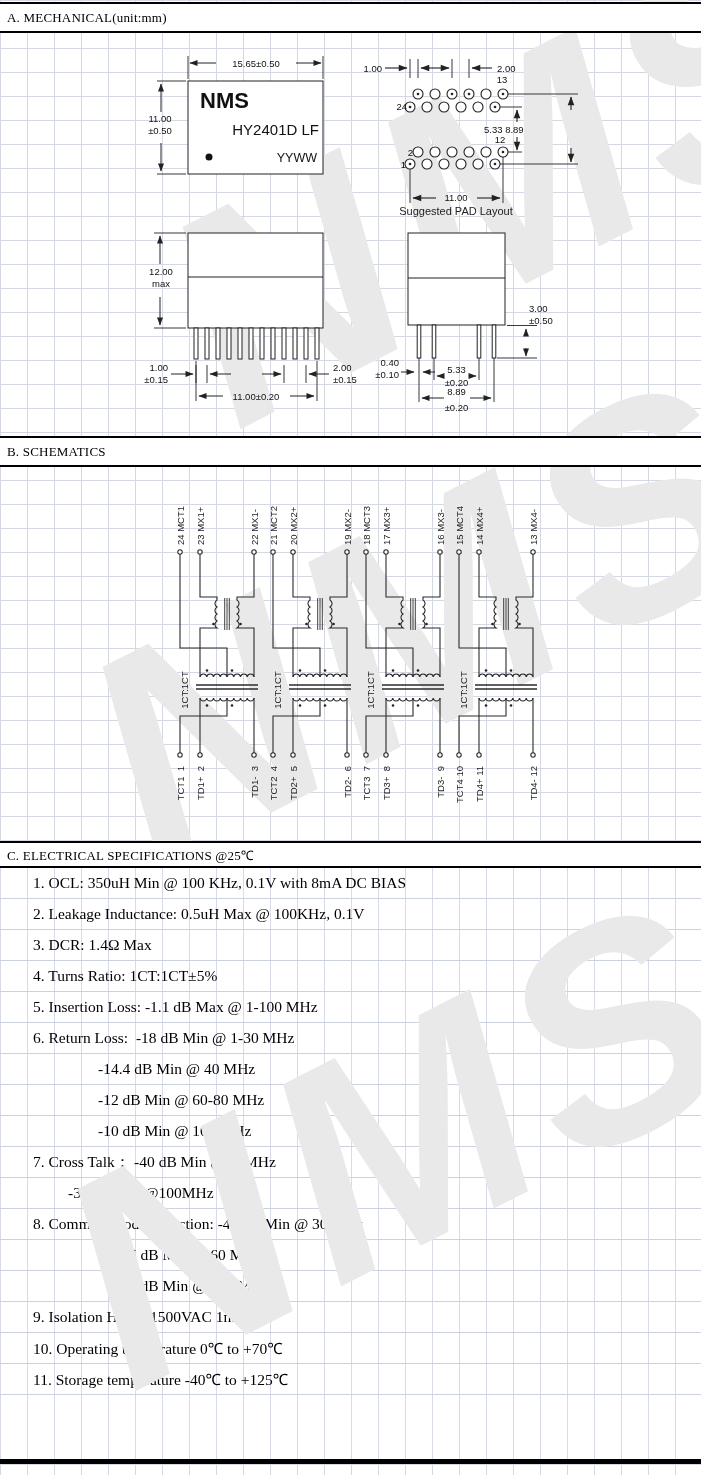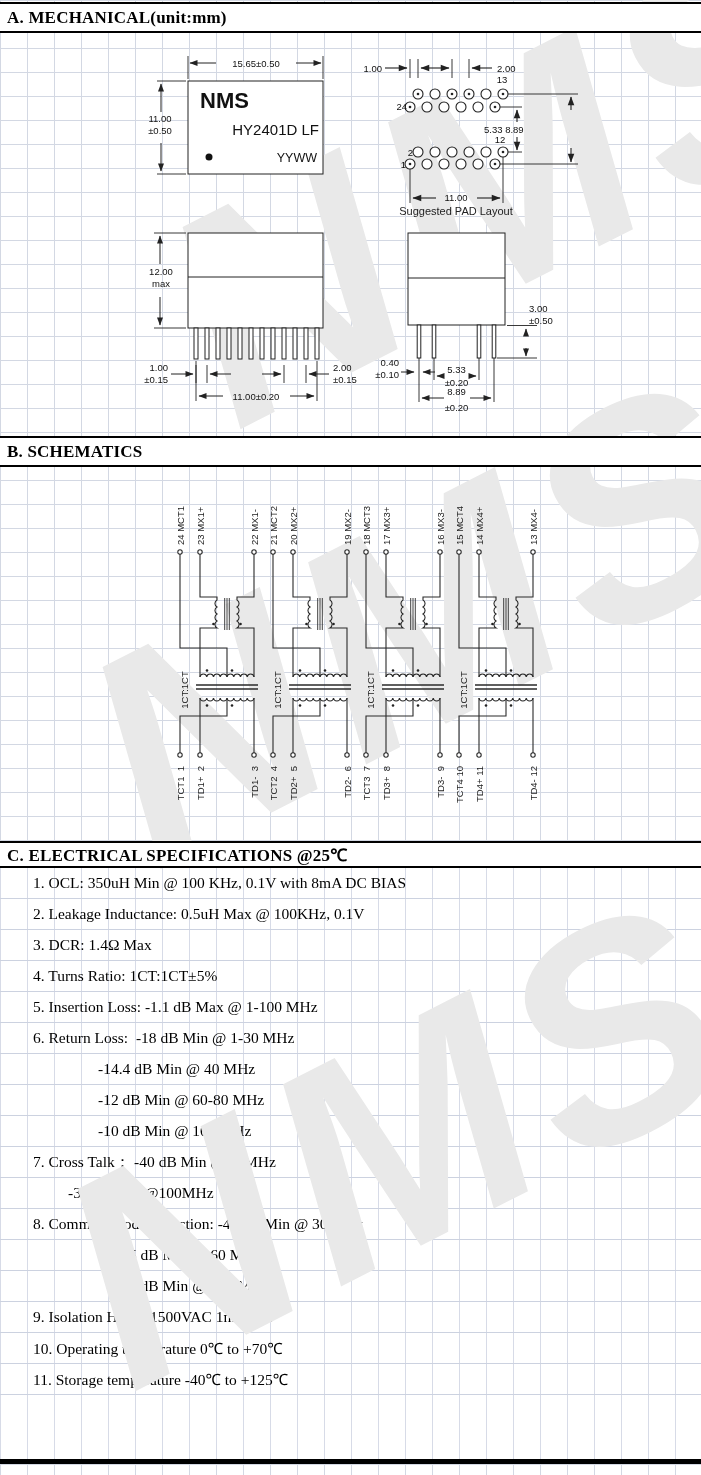--- a/index.html
+++ b/index.html
@@ -17,21 +17,21 @@
     position:absolute;z-index:1;
     font-family:"Liberation Sans", sans-serif;
     font-style:italic;font-weight:700;font-size:300px;line-height:1;
     color:#e9e9e9;letter-spacing:14px;
     transform:rotate(-27deg);transform-origin:center;
     user-select:none;pointer-events:none;white-space:nowrap;
   }
   .hdr{
     position:absolute;left:0;right:0;z-index:2;background:#fff;
     display:flex;align-items:center;padding-left:7px;box-sizing:border-box;
-    font-size:17px;letter-spacing:.2px;font-weight:bold;
+    font-size:13px;letter-spacing:.2px;
   }
   #hdrA{top:2px;height:31px;border-top:2px solid #000;border-bottom:2px solid #000;}
   #hdrB{top:436px;height:31px;border-top:2px solid #000;border-bottom:2px solid #000;}
   #hdrC{top:841px;height:27px;border-top:2px solid #000;border-bottom:2px solid #000;}
   svg.layer{position:absolute;left:0;z-index:2;}
   #mech{top:32px;}
   #schem{top:469px;}
   #specs{
     position:absolute;left:0;top:868px;width:701px;height:590px;z-index:0;
     background-color:#fff;

